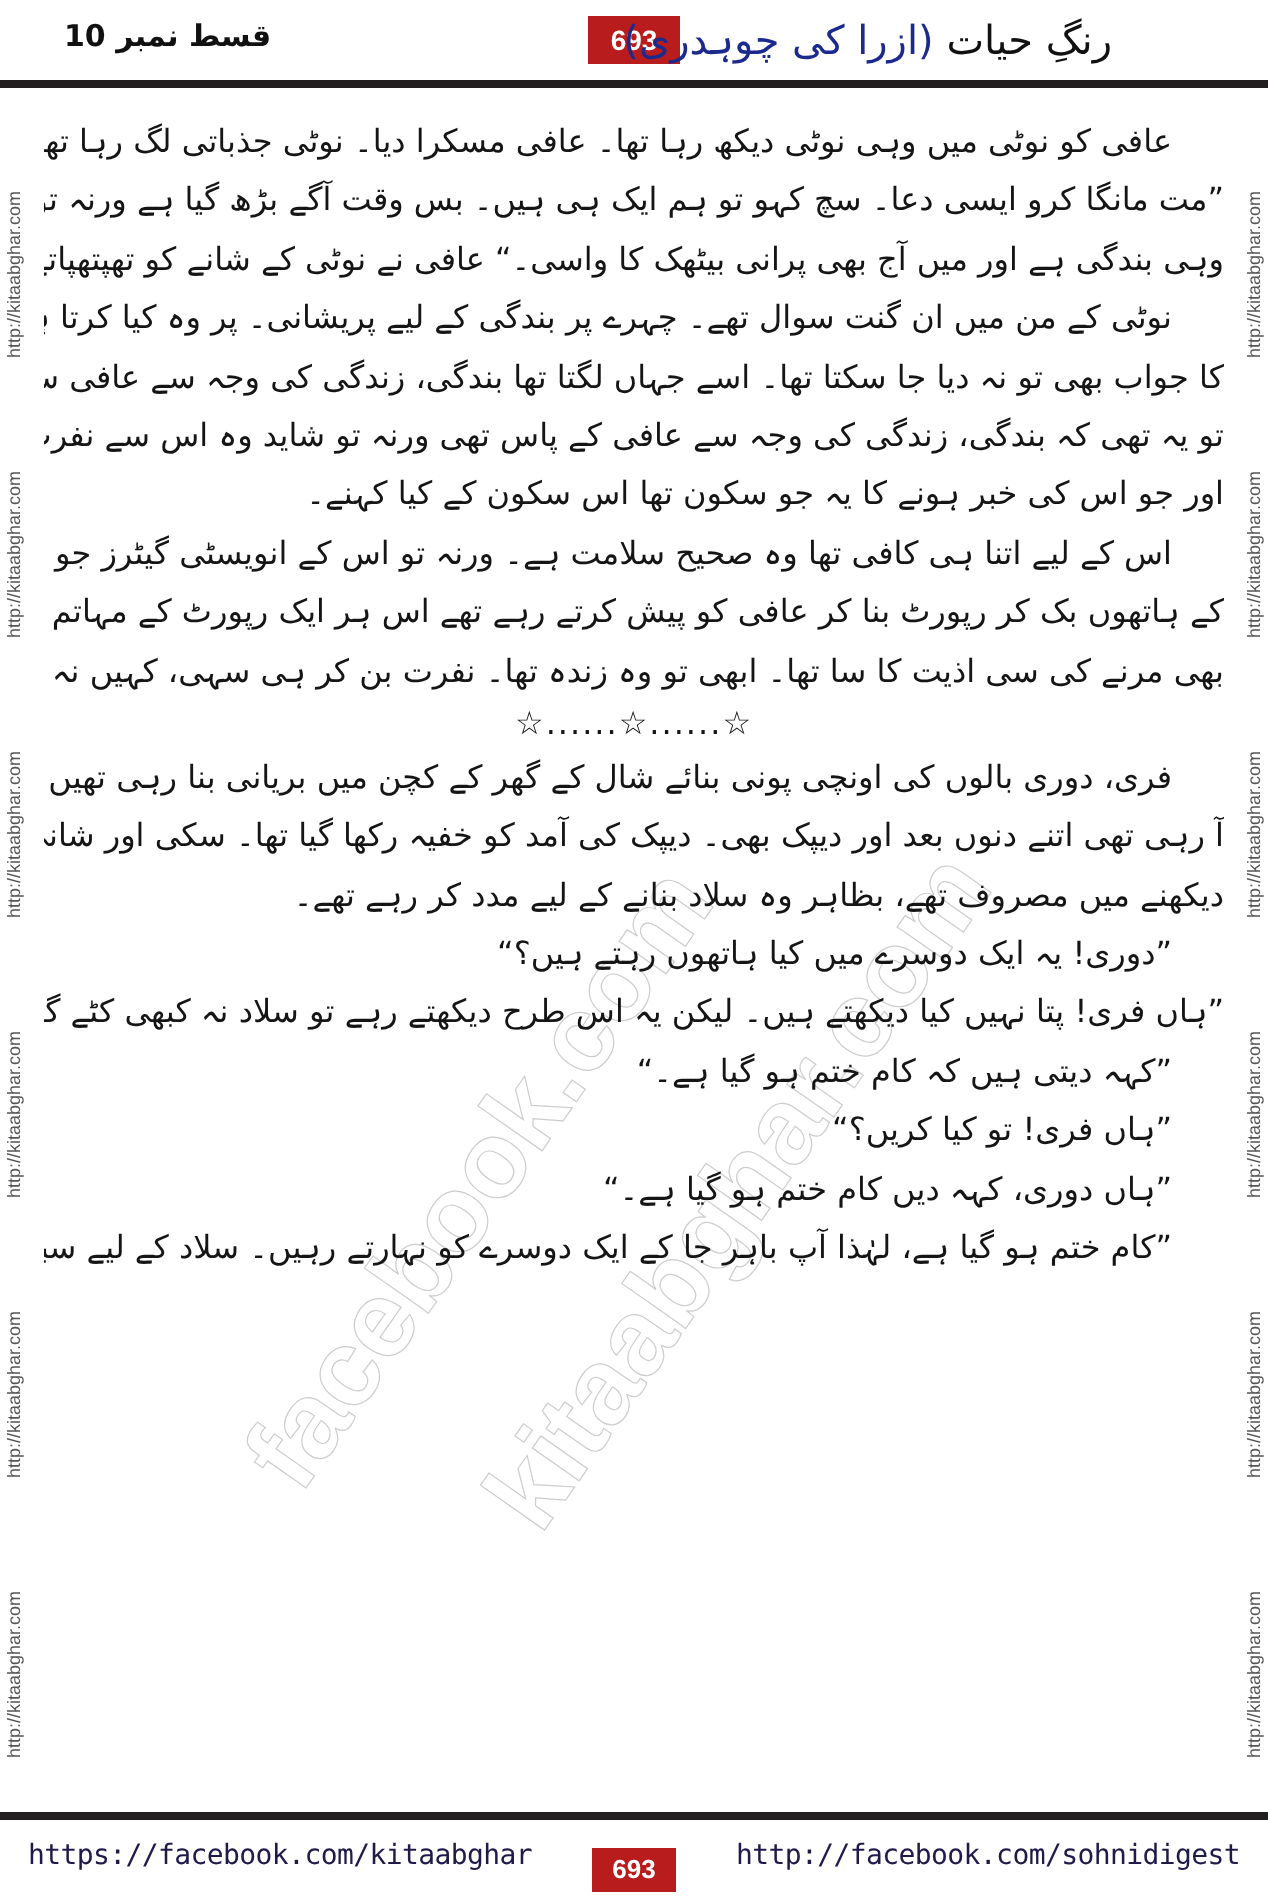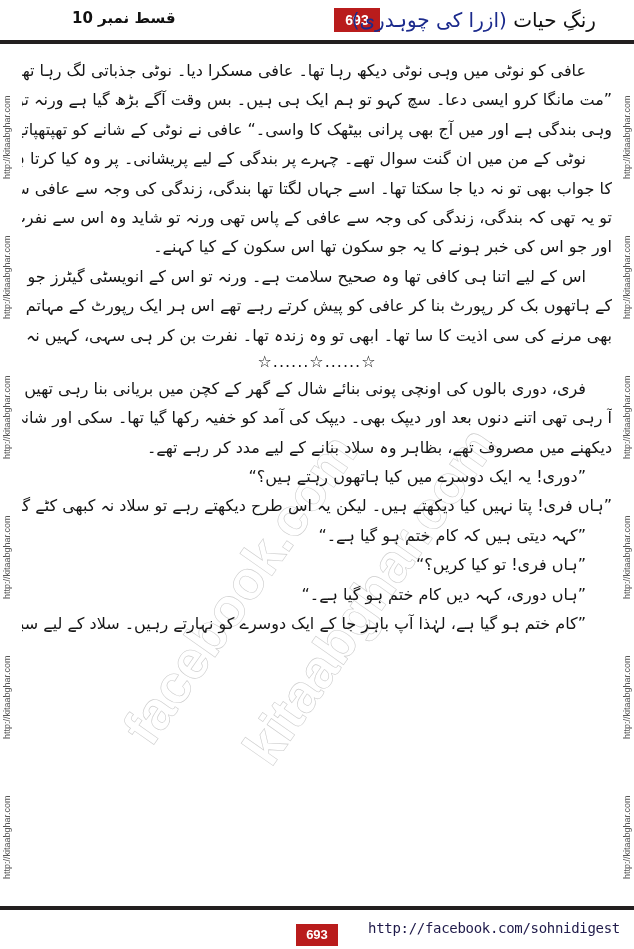--- a/index.html
+++ b/index.html
@@ -13,21 +13,20 @@
       position: relative;
       overflow: hidden;
       font-family: "DejaVu Sans", sans-serif;
       color: #111111;
     }
     .header {
       position: absolute;
       left: 0; top: 0;
       width: 572px;
       height: 38px;
-      margin-left: 40px;
     }
     .header .episode {
       position: absolute;
       left: 32px;
       top: 9px;
       font-size: 15px;
       font-weight: bold;
       direction: rtl;
       color: #111;
     }
@@ -207,15 +206,16 @@
   <span class="line indent">”دوری! یہ ایک دوسرے میں کیا ہاتھوں رہتے ہیں؟“</span>
   <span class="line">”ہاں فری! پتا نہیں کیا دیکھتے ہیں۔ لیکن یہ اس طرح دیکھتے رہے تو سلاد نہ کبھی کٹے گا نہ کبھی بنے گا۔“</span>
   <span class="line indent">”کہہ دیتی ہیں کہ کام ختم ہو گیا ہے۔“</span>
   <span class="line indent">”ہاں فری! تو کیا کریں؟“</span>
   <span class="line indent">”ہاں دوری، کہہ دیں کام ختم ہو گیا ہے۔“</span>
   <span class="line justify indent">”کام ختم ہو گیا ہے، لہٰذا آپ باہر جا کے ایک دوسرے کو نہارتے رہیں۔ سلاد کے لیے سبزیاں</span>
 </div>
 
 <div class="rule-bottom"></div>
 <div class="footer">
+  <span class="link left">https://facebook.com/kitaabghar</span>
   <span class="page-box">693</span>
   <span class="link right">http://facebook.com/sohnidigest</span>
 </div>
 
 </body></html>

